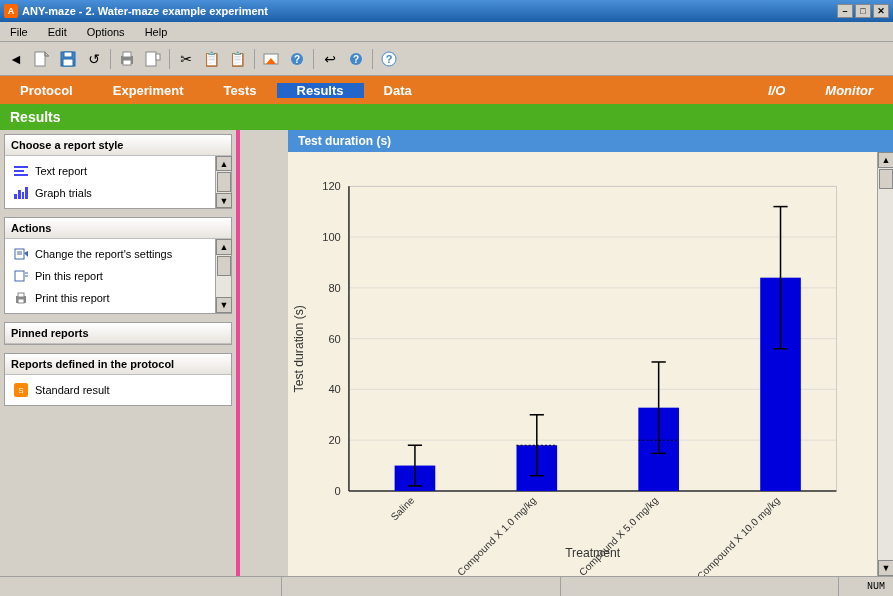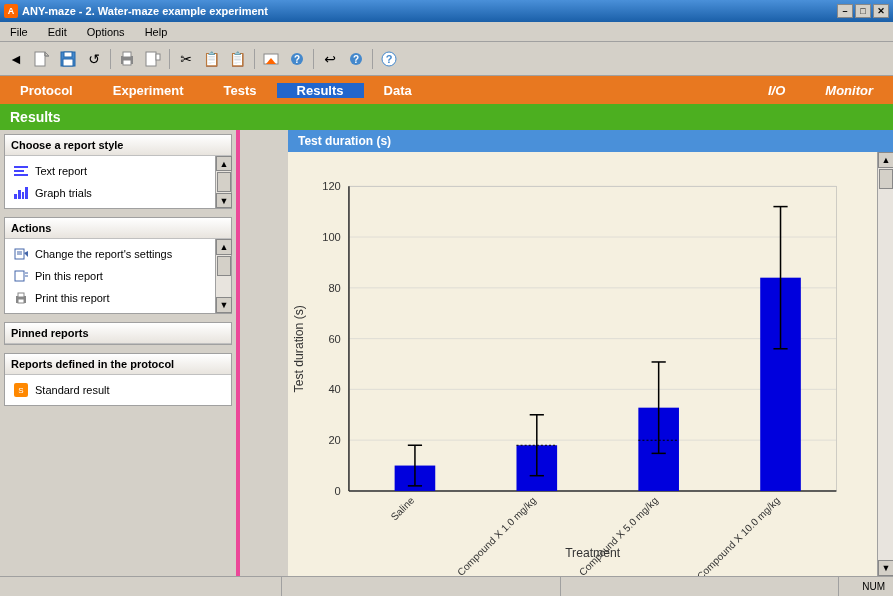--- a/index.html
+++ b/index.html
@@ -52,21 +52,21 @@
     .right-panel { flex: 1; background: #f5f0e0; display: flex; flex-direction: column; overflow: hidden; margin-left: 48px; }
     .chart-header { background: #4a90d9; color: white; padding: 4px 10px; font-size: 12px; font-weight: bold; }
     .chart-scrollbar { width: 16px; background: #d4d0c8; border-left: 1px solid #a0a0a0; display: flex; flex-direction: column; }
 
     
     .chart-area { flex: 1; }
 
     
     .status-bar { height: 20px; background: #d4d0c8; border-top: 1px solid #a0a0a0; display: flex; align-items: center; padding: 0 4px; font-size: 10px; }
     .status-pane { flex: 1; border-right: 1px solid #a0a0a0; padding: 0 4px; height: 100%; display: flex; align-items: center; }
-    .status-pane:last-child { border-right: none; flex: 0 0 50px; justify-content: flex-end; }
+    .status-pane:last-child { border-right: none; flex: 0 0 50px; justify-content: flex-end; font-family: Liberation Mono, monospace; }
 
     
     .icon-text { display: grid; grid-template-rows: repeat(3,2px); gap: 2px; width: 14px; }
     .icon-text div { background: #4444ff; height: 2px; }
     .icon-text div:nth-child(2) { width: 70%; }
 
     
     .icon-chart { display: flex; align-items: flex-end; gap: 1px; height: 12px; width: 14px; }
     .icon-chart span { background: #4444ff; width: 3px; }
     .icon-chart span:nth-child(1) { height: 5px; }

